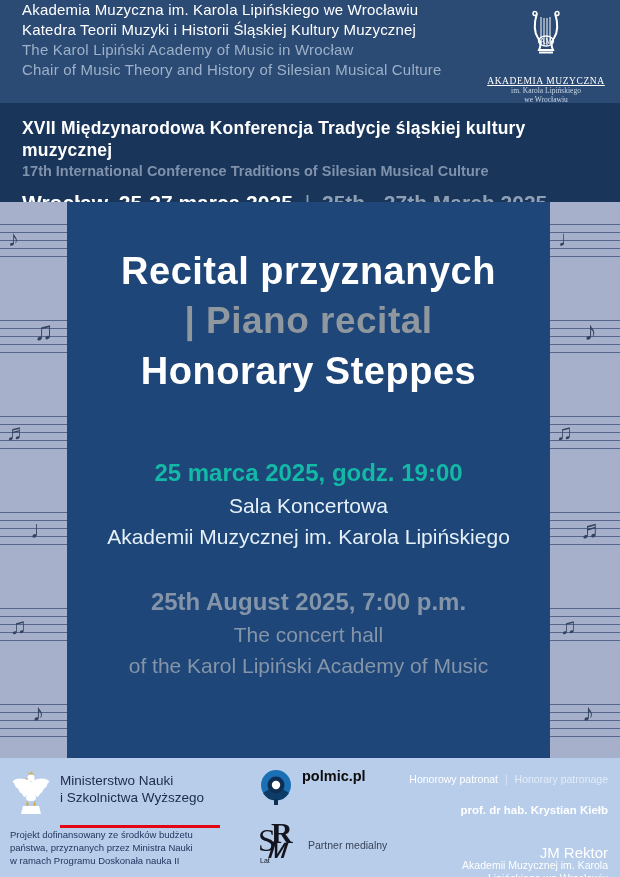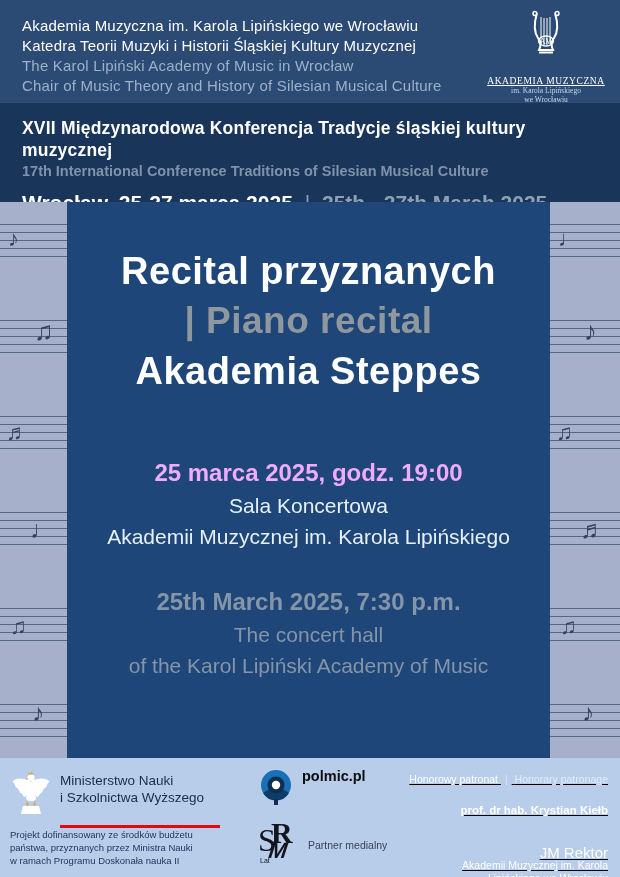--- a/index.html
+++ b/index.html
@@ -8,21 +8,21 @@
     font-family:"Liberation Sans", sans-serif;
     background:#1e4678;
   }
   .poster{position:relative;width:620px;height:877px;display:flex;flex-direction:column;}
 
   
   .header{
     height:103px;background:#2b4a74;display:flex;justify-content:space-between;
     align-items:flex-start;padding:0 14px 0 22px;box-sizing:border-box;flex:0 0 auto;
   }
-  .header-text{padding-top:16px;}
+  .header-text{}
   .header-text .pl{color:#ffffff;font-size:15px;line-height:20px;font-weight:500;letter-spacing:.2px;}
   .header-text .en{color:#9db1c9;font-size:15px;line-height:20px;letter-spacing:.2px;}
   .academy-logo{width:120px;text-align:center;padding-top:10px;color:#fff;}
   .academy-logo svg{display:block;margin:0 auto;}
   .logo-name{font-family:"Liberation Serif", serif;font-size:9.5px;letter-spacing:.6px;margin-top:20px;color:#fff;text-decoration:underline;}
   .logo-sub{font-family:"Liberation Serif", serif;font-size:7.5px;color:#c9d6e6;line-height:9px;}
 
   
   .band{
     height:99px;background:#19355a;padding:14px 14px 0 22px;box-sizing:border-box;flex:0 0 auto;
@@ -62,21 +62,21 @@
   .sheet .note:nth-of-type(5){left:10px;top:414px;}
   .sheet .note:nth-of-type(6){left:32px;top:500px;font-size:24px;}
 
   .panel{
     flex:1 1 auto;background:#1e4678;text-align:center;color:#fff;
     padding-top:44px;box-sizing:border-box;
   }
   .event-title-pl{font-size:38px;font-weight:bold;line-height:50px;color:#ffffff;letter-spacing:.5px;}
   .event-title-en{font-size:37px;font-weight:bold;line-height:50px;color:#8f979f;letter-spacing:.5px;}
   .performer{font-size:38px;font-weight:bold;line-height:50px;color:#ffffff;letter-spacing:.5px;}
-  .datetime-pl{margin-top:60px;font-size:24px;font-weight:bold;color:#f0abfc;line-height:34px;}
+  .datetime-pl{margin-top:60px;font-size:24px;font-weight:bold;color:#14b8a6;line-height:34px;}
   .venue-pl{font-size:21px;color:#e6f0f8;line-height:31px;}
   .datetime-en{margin-top:33px;font-size:24px;font-weight:bold;color:#8595a9;line-height:34px;}
   .venue-en{font-size:21px;color:#8595a9;line-height:31px;}
 
   
   .footer{
     flex:0 0 auto;height:119px;background:#b7cdea;display:flex;
     padding:10px 12px 0 10px;box-sizing:border-box;
   }
   .f-left{width:240px;flex:0 0 auto;}
@@ -90,21 +90,21 @@
   .polmic-row{display:flex;align-items:flex-start;height:42px;}
   .polmic-label{color:#0d0d0d;font-size:14.5px;font-weight:bold;margin-left:8px;}
   .partner-row{display:flex;align-items:center;margin-top:14px;}
   .srm-logo{position:relative;width:40px;height:42px;flex:0 0 auto;color:#14141e;}
   .srm-logo .s{position:absolute;left:0;top:0;font-family:"Liberation Serif",serif;font-size:32px;line-height:32px;}
   .srm-logo .r{position:absolute;left:13px;top:-6px;font-family:"Liberation Serif",serif;font-weight:bold;font-size:30px;line-height:30px;}
   .srm-logo .m{position:absolute;left:11px;top:14px;font-size:22px;font-weight:bold;transform:skewX(-18deg);}
   .srm-logo .lat{position:absolute;left:2px;bottom:2px;font-size:7px;}
   .partner-label{color:#3a4458;font-size:10.5px;margin-left:10px;}
 
-  .f-right{flex:1 1 auto;text-align:right;padding-top:4px;text-decoration:underline;}
+  .f-right{flex:1 1 auto;text-align:right;padding-top:4px;}
   .patronage-heading{font-size:10.5px;line-height:14px;}
   .patronage-heading .pl{color:#ffffff;}
   .patronage-heading .sep{color:#dbe7f7;padding:0 4px;}
   .patronage-heading .en{color:rgba(255,255,255,.62);}
   .patron-name{color:#ffffff;font-size:11.5px;font-weight:bold;margin-top:17px;line-height:14px;}
   .patron-title1{color:#ffffff;font-size:15px;margin-top:29px;line-height:13px;}
   .patron-title2{color:#ffffff;font-size:10.5px;line-height:13px;}
   .patron-title3{color:rgba(255,255,255,.62);font-size:10.5px;line-height:13px;}
 </style>
 </head>
@@ -157,27 +157,27 @@
       <span class="note">♫</span>
       <span class="note">♬</span>
       <span class="note">♩</span>
       <span class="note">♫</span>
       <span class="note">♪</span>
     </div>
 
     <div class="panel">
       <div class="event-title-pl">Recital przyznanych</div>
       <div class="event-title-en">| Piano recital</div>
-      <div class="performer">Akademia Steppes</div>
+      <div class="performer">Honorary Steppes</div>
 
       <div class="datetime-pl">25 marca 2025, godz. 19:00</div>
       <div class="venue-pl">Sala Koncertowa</div>
       <div class="venue-pl">Akademii Muzycznej im. Karola Lipińskiego</div>
 
-      <div class="datetime-en">25th March 2025, 7:30 p.m.</div>
+      <div class="datetime-en">25th August 2025, 7:00 p.m.</div>
       <div class="venue-en">The concert hall</div>
       <div class="venue-en">of the Karol Lipiński Academy of Music</div>
     </div>
 
     <div class="sheet right">
       <span class="note">♩</span>
       <span class="note">♪</span>
       <span class="note">♫</span>
       <span class="note">♬</span>
       <span class="note">♫</span>

